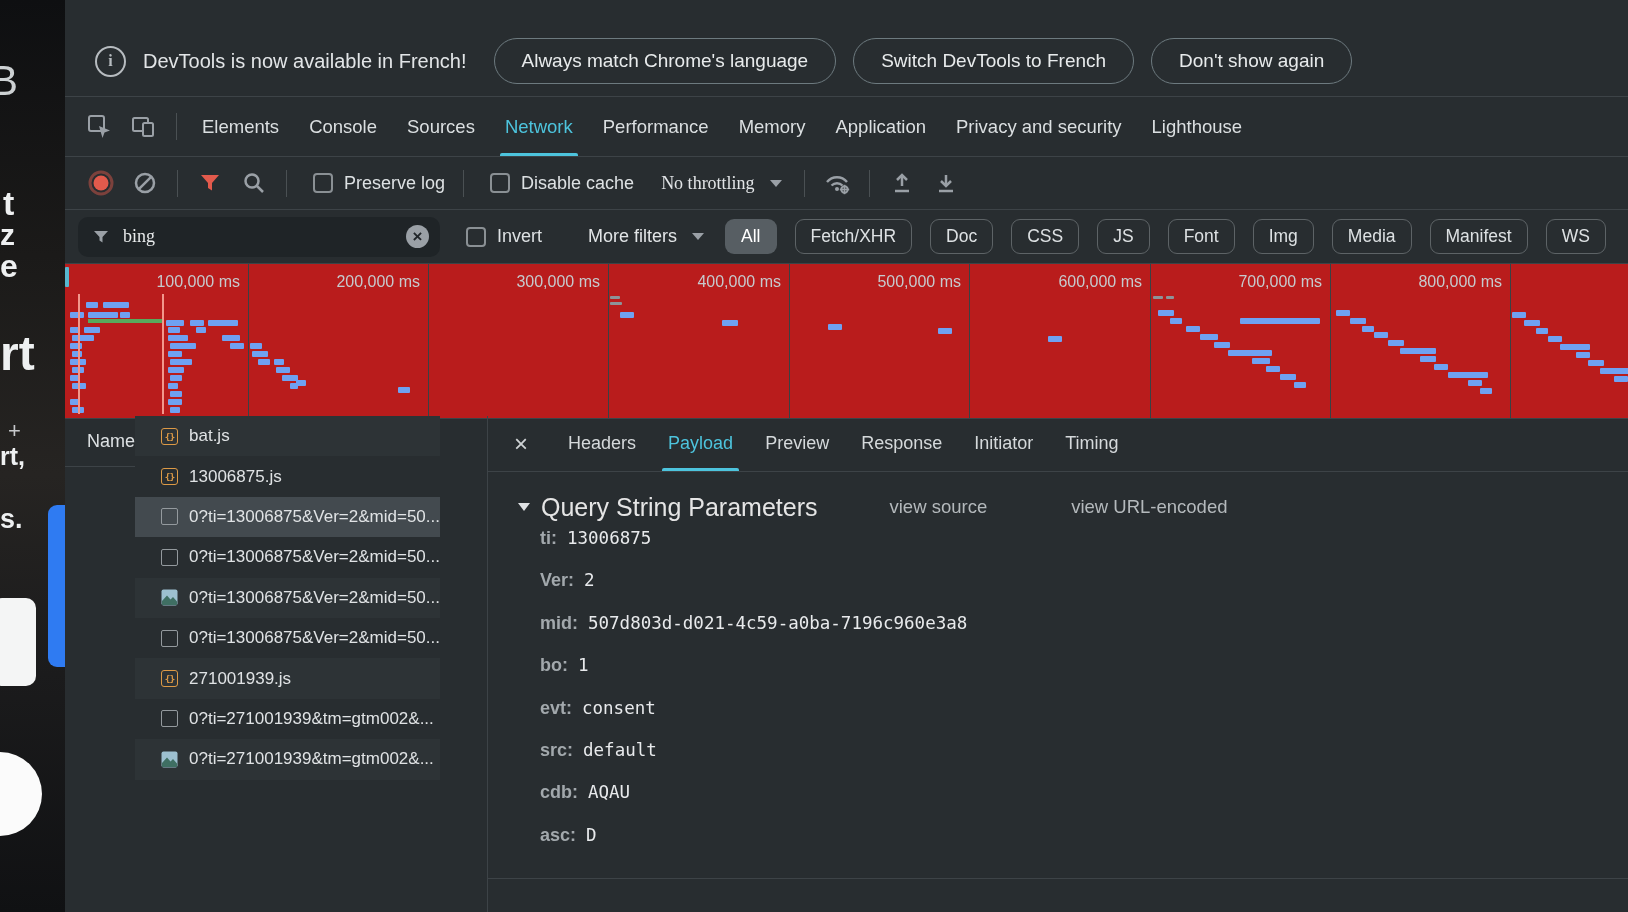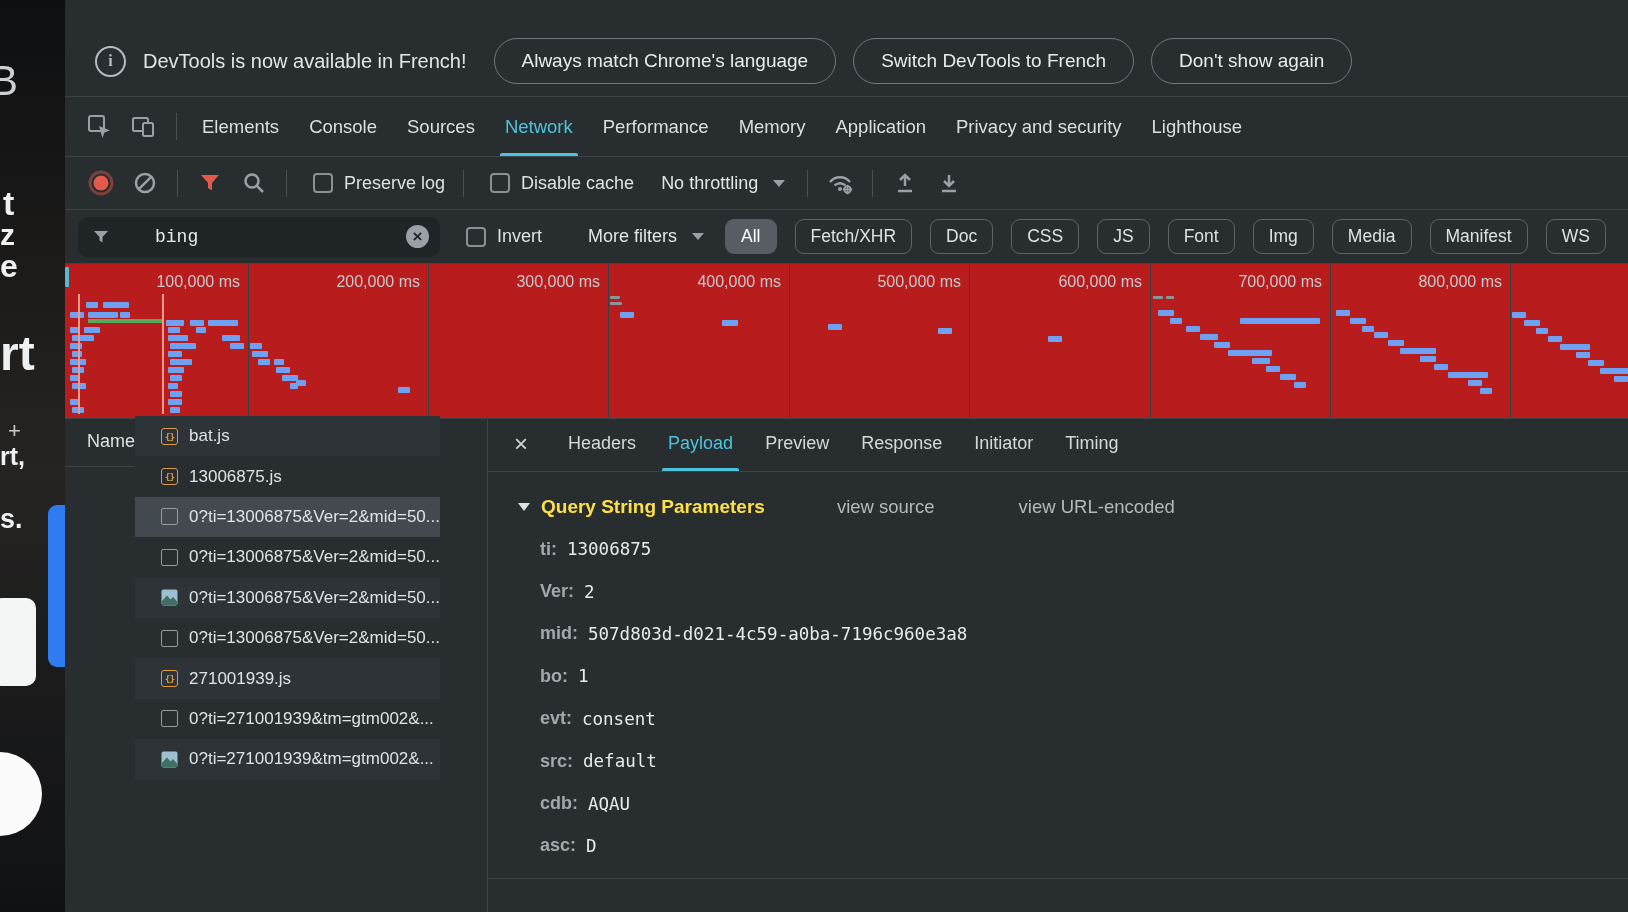--- a/index.html
+++ b/index.html
@@ -38,27 +38,27 @@
   .tb-icon{width:34px;height:34px;display:flex;align-items:center;justify-content:center;margin:0 5px;cursor:pointer;flex:0 0 auto;}
   .sep{width:1px;height:27px;background:#4a5053;margin:0 10px;flex:0 0 auto;}
   .tab{position:relative;font-size:18.5px;color:#dbdfe1;padding:0 15px;height:100%;display:flex;align-items:center;cursor:pointer;white-space:nowrap;flex:0 0 auto;}
   .tab.active{color:var(--teal);}
   .tab.active::after{content:"";position:absolute;left:10px;right:10px;bottom:0;height:3px;background:var(--teal);border-radius:2px 2px 0 0;}
 
   .toolbar{height:52px;display:flex;align-items:center;border-bottom:1px solid var(--border);padding-left:14px;overflow:hidden;}
   .icon-btn{width:36px;height:36px;display:flex;align-items:center;justify-content:center;margin:0 4px;cursor:pointer;flex:0 0 auto;}
   .checkbox{width:20px;height:20px;border:2px solid #8a9094;border-radius:4px;margin:0 11px 0 16px;box-sizing:border-box;cursor:pointer;flex:0 0 auto;}
   .cb-label{font-size:18px;color:#dde1e3;white-space:nowrap;}
-  .throttle{font-size:18px;margin-left:27px;white-space:nowrap;cursor:pointer;}
+  .throttle{font-size:18px;margin-left:27px;white-space:nowrap;cursor:pointer;font-family:Liberation Serif, serif;}
   .caret{margin-left:15px;width:0;height:0;border-left:6px solid transparent;border-right:6px solid transparent;border-top:7px solid var(--dim);flex:0 0 auto;cursor:pointer;}
 
   .filterbar{height:53px;display:flex;align-items:center;border-bottom:1px solid var(--border);padding-left:13px;overflow:hidden;}
   .filter-input{width:362px;height:40px;background:#1f2427;border-radius:10px;display:flex;align-items:center;
                 padding:0 11px 0 13px;box-sizing:border-box;gap:10px;flex:0 0 auto;}
-  .filter-input input{background:transparent;border:none;outline:none;color:#e8ebec;font-size:18px;font-family:Liberation Mono, monospace;flex:1;min-width:0;margin-left:32px;}
+  .filter-input input{background:transparent;border:none;outline:none;color:#e8ebec;font-size:18px;font-family:Liberation Serif, serif;flex:1;min-width:0;}
   .clear-btn{width:23px;height:23px;border-radius:50%;background:#9aa0a6;color:#21262a;display:flex;align-items:center;justify-content:center;
              font-size:17px;font-weight:700;cursor:pointer;line-height:1;flex:0 0 auto;}
   .pill{height:35px;display:flex;align-items:center;padding:0 15px;border:1.5px solid #5d6366;border-radius:9px;font-size:17.5px;
         color:#dde1e3;margin-right:18px;cursor:pointer;white-space:nowrap;box-sizing:border-box;flex:0 0 auto;}
   .pill.active{background:#575e63;border-color:transparent;color:#fff;}
   .mf{font-size:18px;margin-left:46px;white-space:nowrap;cursor:pointer;}
 
   .timeline{height:154px;position:relative;border-bottom:1px solid var(--border);overflow:hidden;background:#b91c1c;cursor:pointer;}
   .tl-grid{position:absolute;top:0;bottom:0;width:1px;background:#3a4144;}
   .tl-label{position:absolute;top:9px;width:150px;text-align:right;font-size:16px;color:#c6cacd;white-space:nowrap;}
@@ -83,25 +83,25 @@
   .detail{flex:1;display:flex;flex-direction:column;min-width:0;overflow:hidden;}
   .detail-tabs{height:55px;flex:0 0 auto;display:flex;align-items:center;border-bottom:1px solid var(--border);padding-left:26px;}
   .close-x{font-size:24px;color:#cfd3d5;margin-right:24px;cursor:pointer;line-height:1;}
   .dtab{position:relative;font-size:18px;color:#d5d9db;padding:0 16px;height:100%;display:flex;align-items:center;cursor:pointer;white-space:nowrap;}
   .dtab.active{color:var(--teal);}
   .dtab.active::after{content:"";position:absolute;left:10px;right:10px;bottom:0;height:3px;background:var(--teal);border-radius:2px 2px 0 0;}
 
   .payload{height:407px;flex:0 0 auto;border-bottom:1px solid var(--border);padding:14px 0 0 30px;box-sizing:border-box;overflow:hidden;}
   .section-row{display:flex;align-items:center;height:42px;}
   .expander{width:0;height:0;border-left:6px solid transparent;border-right:6px solid transparent;border-top:8px solid #dfe2e4;margin-right:11px;cursor:pointer;}
-  .section-title{font-size:19px;font-weight:700;color:#fde047;white-space:nowrap;}
+  .section-title{font-size:25px;font-weight:400;color:#e5e5e5;white-space:nowrap;}
   .plink{font-size:18.5px;color:#b4b9bc;cursor:pointer;white-space:nowrap;}
   .plink.vs{margin-left:72px;}
   .plink.vu{margin-left:84px;}
-  .param-row{height:42.4px;display:flex;align-items:center;padding-left:22px;}
+  .param-row{height:42.4px;display:flex;padding-left:22px;}
   .param-key{font-size:18px;color:#a2a8ac;font-weight:600;margin-right:10px;white-space:nowrap;}
   .param-value{font-size:17.5px;font-family:"DejaVu Sans Mono","Liberation Mono",monospace;color:#e8eaec;white-space:nowrap;}
 </style>
 </head>
 <body>
 
 <div class="root" style="--teal: #4dc4dd; --bar: #6fa1f2; --red: #e25a4c; --salmon: #f2978c; --green: #58a95c; --orange: #dd9a46;">
 
   <div class="page-sliver">
     <div class="frag frag0">B</div>

